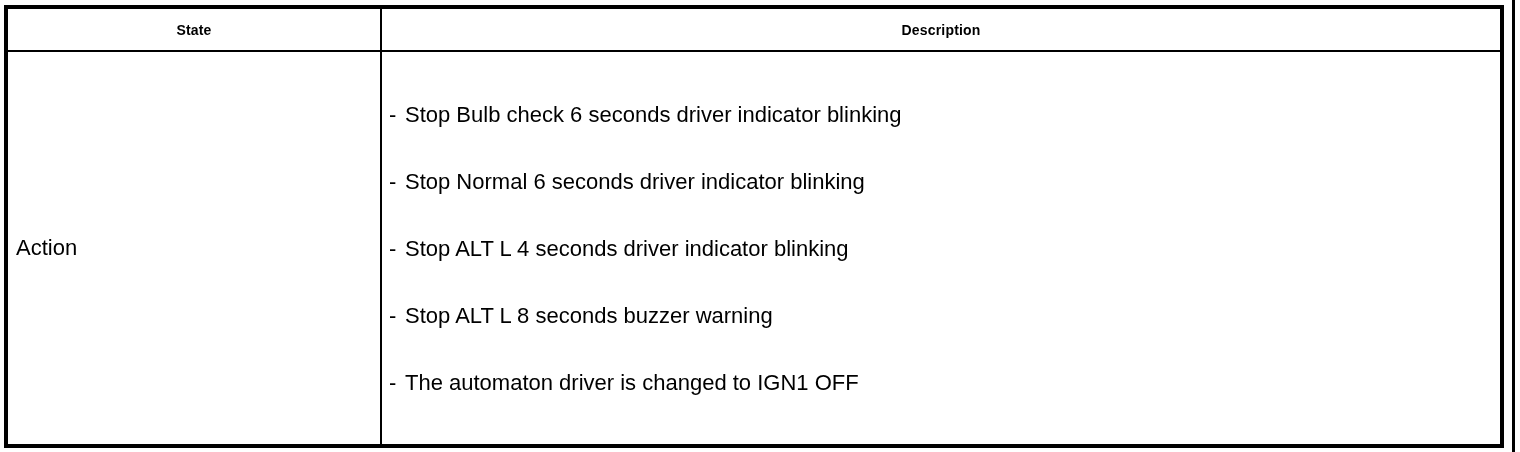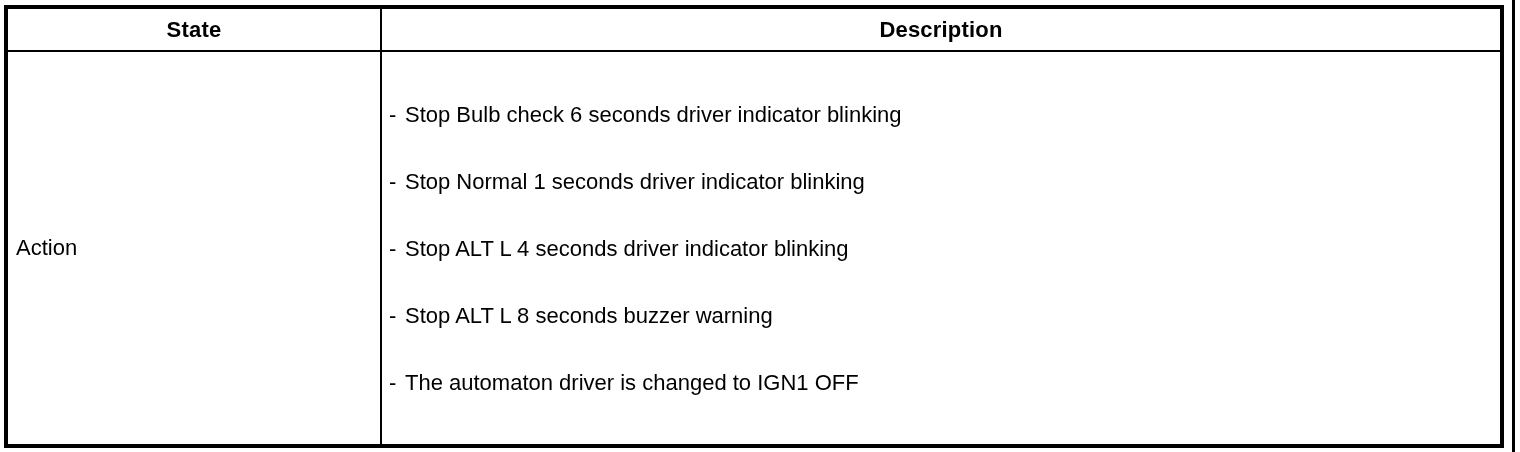--- a/index.html
+++ b/index.html
@@ -52,21 +52,21 @@
     vertical-align: middle;
     background: #ffffff;
   }
 
   col.col-state  { width: 375px; }
   col.col-desc   { width: 1121px; }
 
   
   .header-row th {
     height: 41px;
-    font-size: 22px;
+    font-size: 14px;
     font-weight: bold;
     text-align: center;
     letter-spacing: 0.2px;
   }
 
   
   .data-row td {
     height: 41px;
     font-size: 22px;
     font-weight: normal;
@@ -137,21 +137,21 @@
     </thead>
     <tbody>
       <tr class="action-row">
         <td class="cell-state">Action</td>
         <td class="cell-desc">
           <div class="action-list">
             <div class="action-item">
               <span class="action-dash">-</span><span class="action-text">Stop Bulb check 6 seconds driver indicator blinking</span>
             </div>
             <div class="action-item">
-              <span class="action-dash">-</span><span class="action-text">Stop Normal 1 seconds driver indicator blinking</span>
+              <span class="action-dash">-</span><span class="action-text">Stop Normal 6 seconds driver indicator blinking</span>
             </div>
             <div class="action-item">
               <span class="action-dash">-</span><span class="action-text">Stop ALT L 4 seconds driver indicator blinking</span>
             </div>
             <div class="action-item">
               <span class="action-dash">-</span><span class="action-text">Stop ALT L 8 seconds buzzer warning</span>
             </div>
             <div class="action-item">
               <span class="action-dash">-</span><span class="action-text">The automaton driver is changed to IGN1 OFF</span>
             </div>

